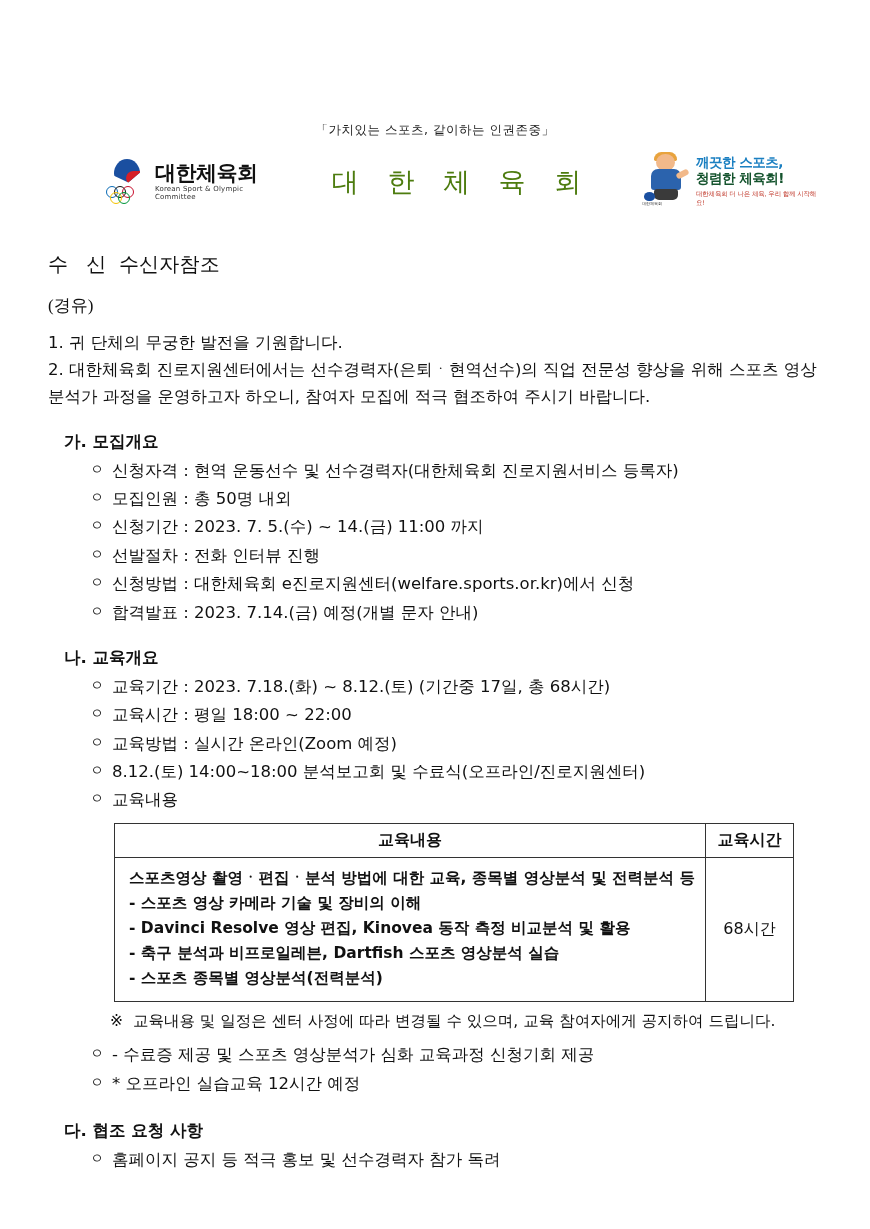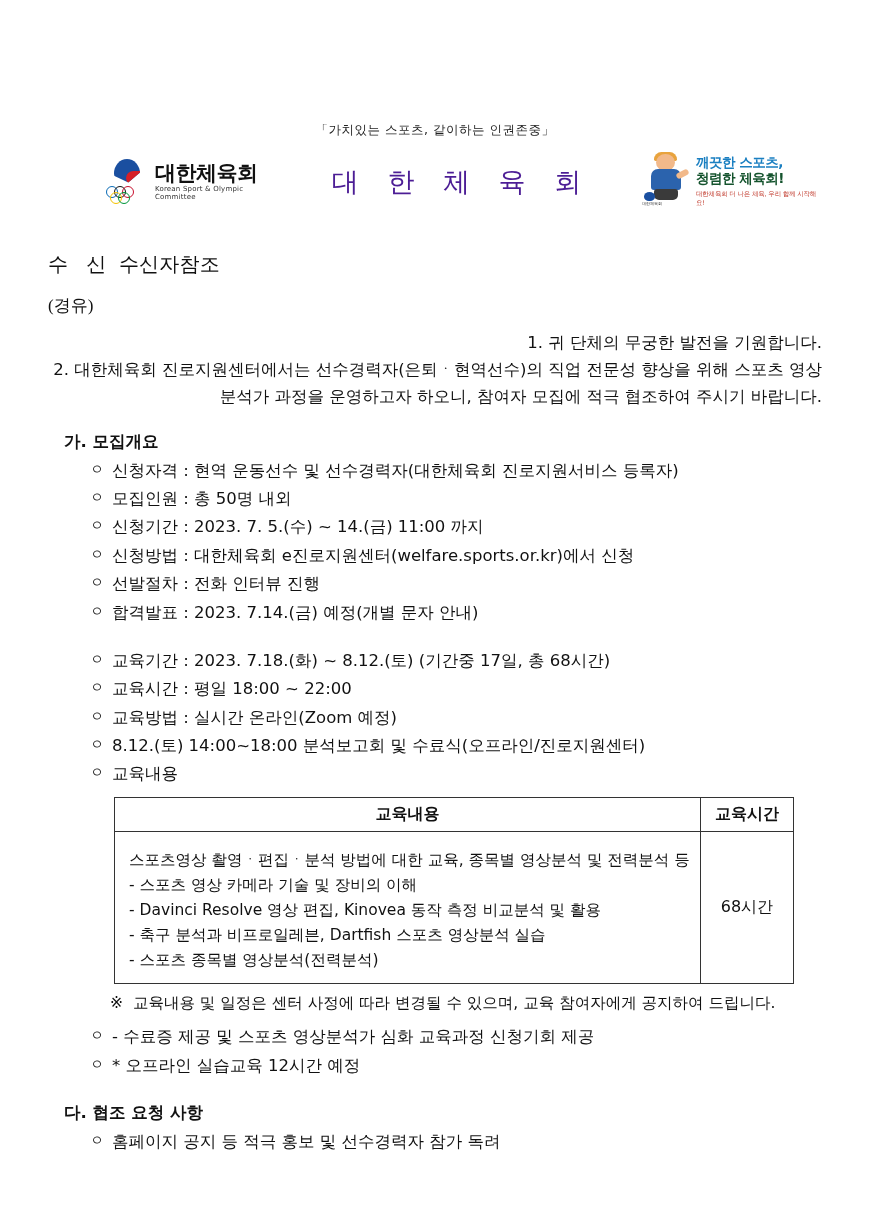--- a/index.html
+++ b/index.html
@@ -113,21 +113,21 @@
     color: #333;
     letter-spacing: 0.2px;
     margin-top: 2px;
   }
   .org-title {
     flex: 1;
     text-align: center;
     font-size: 27px;
     letter-spacing: 10px;
     font-weight: 500;
-    color: #4c1d95;
+    color: #4d7c0f;
     padding-left: 20px;
   }
   
   .badge-right {
     width: 182px;
     height: 60px;
     position: relative;
     display: flex;
     flex-direction: column;
     justify-content: center;
@@ -236,21 +236,21 @@
     padding-bottom: 9px;
   }
   .subject .lbl { letter-spacing: 6px; margin-right: 6px; }
 
   
   .body-text {
     margin-top: 13px;
     font-size: 16.5px;
     line-height: 1.62;
   }
-  .body-text p { margin: 0; text-align: right; }
+  .body-text p { margin: 0; }
   .body-text p.p2 { margin-top: 1px; }
 
   .section {
     margin-top: 20px;
   }
   .section-title {
     font-size: 16.5px;
     font-weight: bold;
     padding-left: 16px;
   }
@@ -293,23 +293,24 @@
     border: 1px solid #333;
   }
   table.edu th {
     text-align: center;
     font-weight: bold;
     padding: 6px 0;
     font-size: 16px;
   }
   table.edu th.c1 { width: 580px; }
   table.edu td.content {
-    padding: 16px 10px 10px 14px;
+    padding: 8px 10px 10px 14px;
     line-height: 1.62;
     vertical-align: top;
+    font-weight: bold;
   }
   table.edu td.content div { white-space: nowrap; }
   table.edu td.hours {
     text-align: center;
     vertical-align: middle;
     font-size: 16px;
     margin-top: 36px;
   }
 
   .after-table {
@@ -391,27 +392,28 @@
     <p class="p1">1. 귀 단체의 무궁한 발전을 기원합니다.</p>
     <p class="p2">2. 대한체육회 진로지원센터에서는 선수경력자(은퇴ㆍ현역선수)의 직업 전문성 향상을 위해 스포츠 영상분석가 과정을 운영하고자 하오니, 참여자 모집에 적극 협조하여 주시기 바랍니다.</p>
   </div>
 
   <div class="section">
     <div class="section-title">가. 모집개요</div>
     <ul class="bullets">
       <li>신청자격 : 현역 운동선수 및 선수경력자(대한체육회 진로지원서비스 등록자)</li>
       <li>모집인원 : 총 50명 내외</li>
       <li>신청기간 : 2023. 7. 5.(수) ~ 14.(금) 11:00 까지</li>
+      <li>선발절차  : 전화 인터뷰 진행</li>
       <li>신청방법 : 대한체육회 e진로지원센터(welfare.sports.or.kr)에서 신청</li>
-      <li>선발절차  : 전화 인터뷰 진행</li>
       <li>합격발표 : 2023. 7.14.(금) 예정(개별 문자 안내)</li>
     </ul>
   </div>
 
   <div class="section">
+    <div class="section-title">나. 교육개요</div>
     <ul class="bullets">
       <li>교육기간 : 2023. 7.18.(화) ~ 8.12.(토) (기간중 17일, 총 68시간)</li>
       <li>교육시간 : 평일 18:00 ~ 22:00</li>
       <li>교육방법 :  실시간 온라인(Zoom 예정)</li>
       <li class="note">8.12.(토) 14:00~18:00 분석보고회 및 수료식(오프라인/진로지원센터)</li>
       <li>교육내용</li>
     </ul>
 
     <div class="tbl-wrap">
       <table class="edu">

